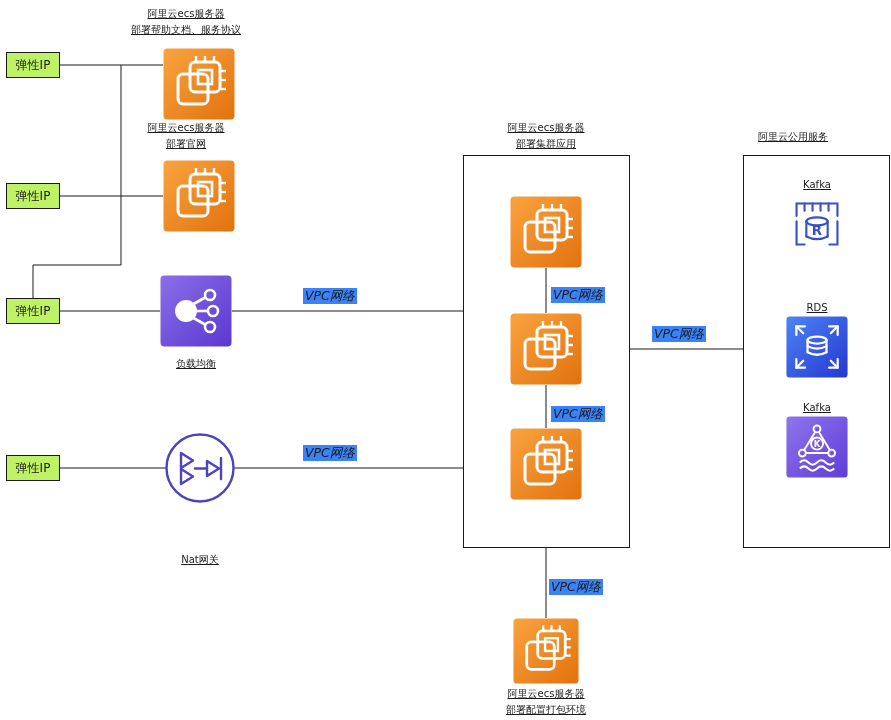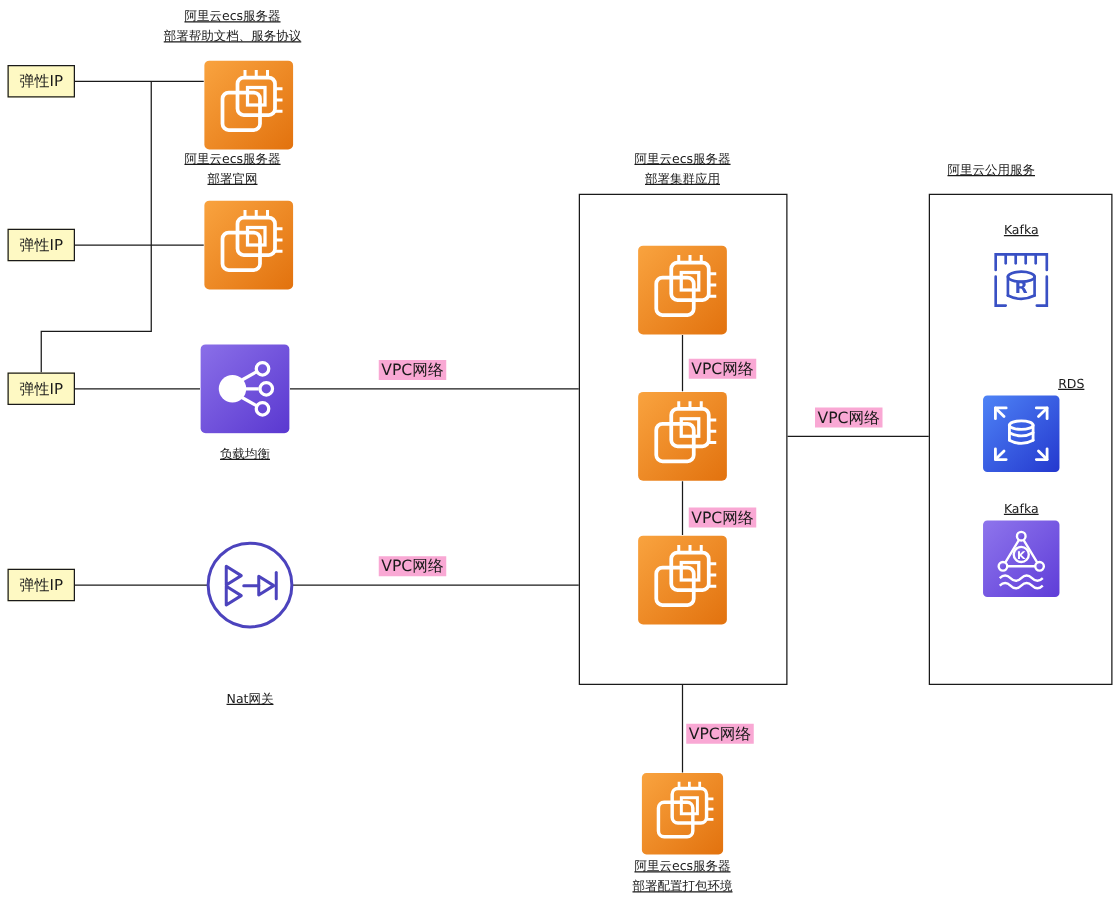--- a/index.html
+++ b/index.html
@@ -2,27 +2,27 @@
 <html><head>
 <meta charset="utf-8">
 <style>
   * { margin:0; padding:0; box-sizing:border-box; }
   html,body { background:#ffffff; }
   body { font-family:"DejaVu Sans", sans-serif; color:#1a1a1a; }
   #canvas { position:relative; width:891px; height:720px; background:#ffffff; overflow:hidden; }
   #wires { position:absolute; left:0; top:0; width:891px; height:720px; }
   #wires path { fill:none; stroke:#1a1a1a; stroke-width:1; }
   .frame { position:absolute; border:1px solid #1a1a1a; background:transparent; }
-  .eip { position:absolute; width:54px; height:26px; border:1px solid #1a1a1a; background:#fef9c3;
+  .eip { position:absolute; width:54px; height:26px; border:1px solid #1a1a1a; background:#bef264;
          display:flex; align-items:center; justify-content:center; font-size:12px; white-space:nowrap; }
   .icon { position:absolute; display:block; }
   .lbl { position:absolute; transform:translateX(-50%); text-align:center; font-size:10px;
          line-height:16px; white-space:nowrap;text-decoration:underline; }
   .edge-lbl { position:absolute; font-size:12.5px; line-height:16px; white-space:nowrap;
-              background:#f9a8d4; padding:0 2px; }
+              background:#3b82f6; padding:0 2px;font-style:italic; }
 </style>
 </head>
 <body>
 
 <svg width="0" height="0" style="position:absolute" aria-hidden="true">
   <defs>
     <linearGradient id="gradEcs" x1="0" y1="0" x2="1" y2="1">
       <stop offset="0" stop-color="#F9A33F"></stop>
         <stop offset="1" stop-color="#E2720E"></stop>
     </linearGradient>
@@ -205,21 +205,21 @@
   <div class="lbl" style="left:196px; top:356px;">负载均衡</div>
   <div class="lbl" style="left:200px; top:508px;margin-top:44px;">Nat网关</div>
 
   <div class="lbl" style="left:546px; top:120px;">
     <div>阿里云ecs服务器</div>
     <div>部署集群应用</div>
   </div>
 
   <div class="lbl" style="left:793px; top:129px;">阿里云公用服务</div>
   <div class="lbl" style="left:817px; top:177px;">Kafka</div>
-  <div class="lbl" style="left:817px; top:300px;margin-left:40px;">RDS</div>
+  <div class="lbl" style="left:817px; top:300px;">RDS</div>
   <div class="lbl" style="left:817px; top:400px;">Kafka</div>
 
   <div class="lbl" style="left:546px; top:686px;">
     <div>阿里云ecs服务器</div>
     <div>部署配置打包环境</div>
   </div>
 
   <div class="edge-lbl" style="left:303px; top:288px;">VPC网络</div>
   <div class="edge-lbl" style="left:303px; top:445px;">VPC网络</div>
   <div class="edge-lbl" style="left:551px; top:287px;">VPC网络</div>

